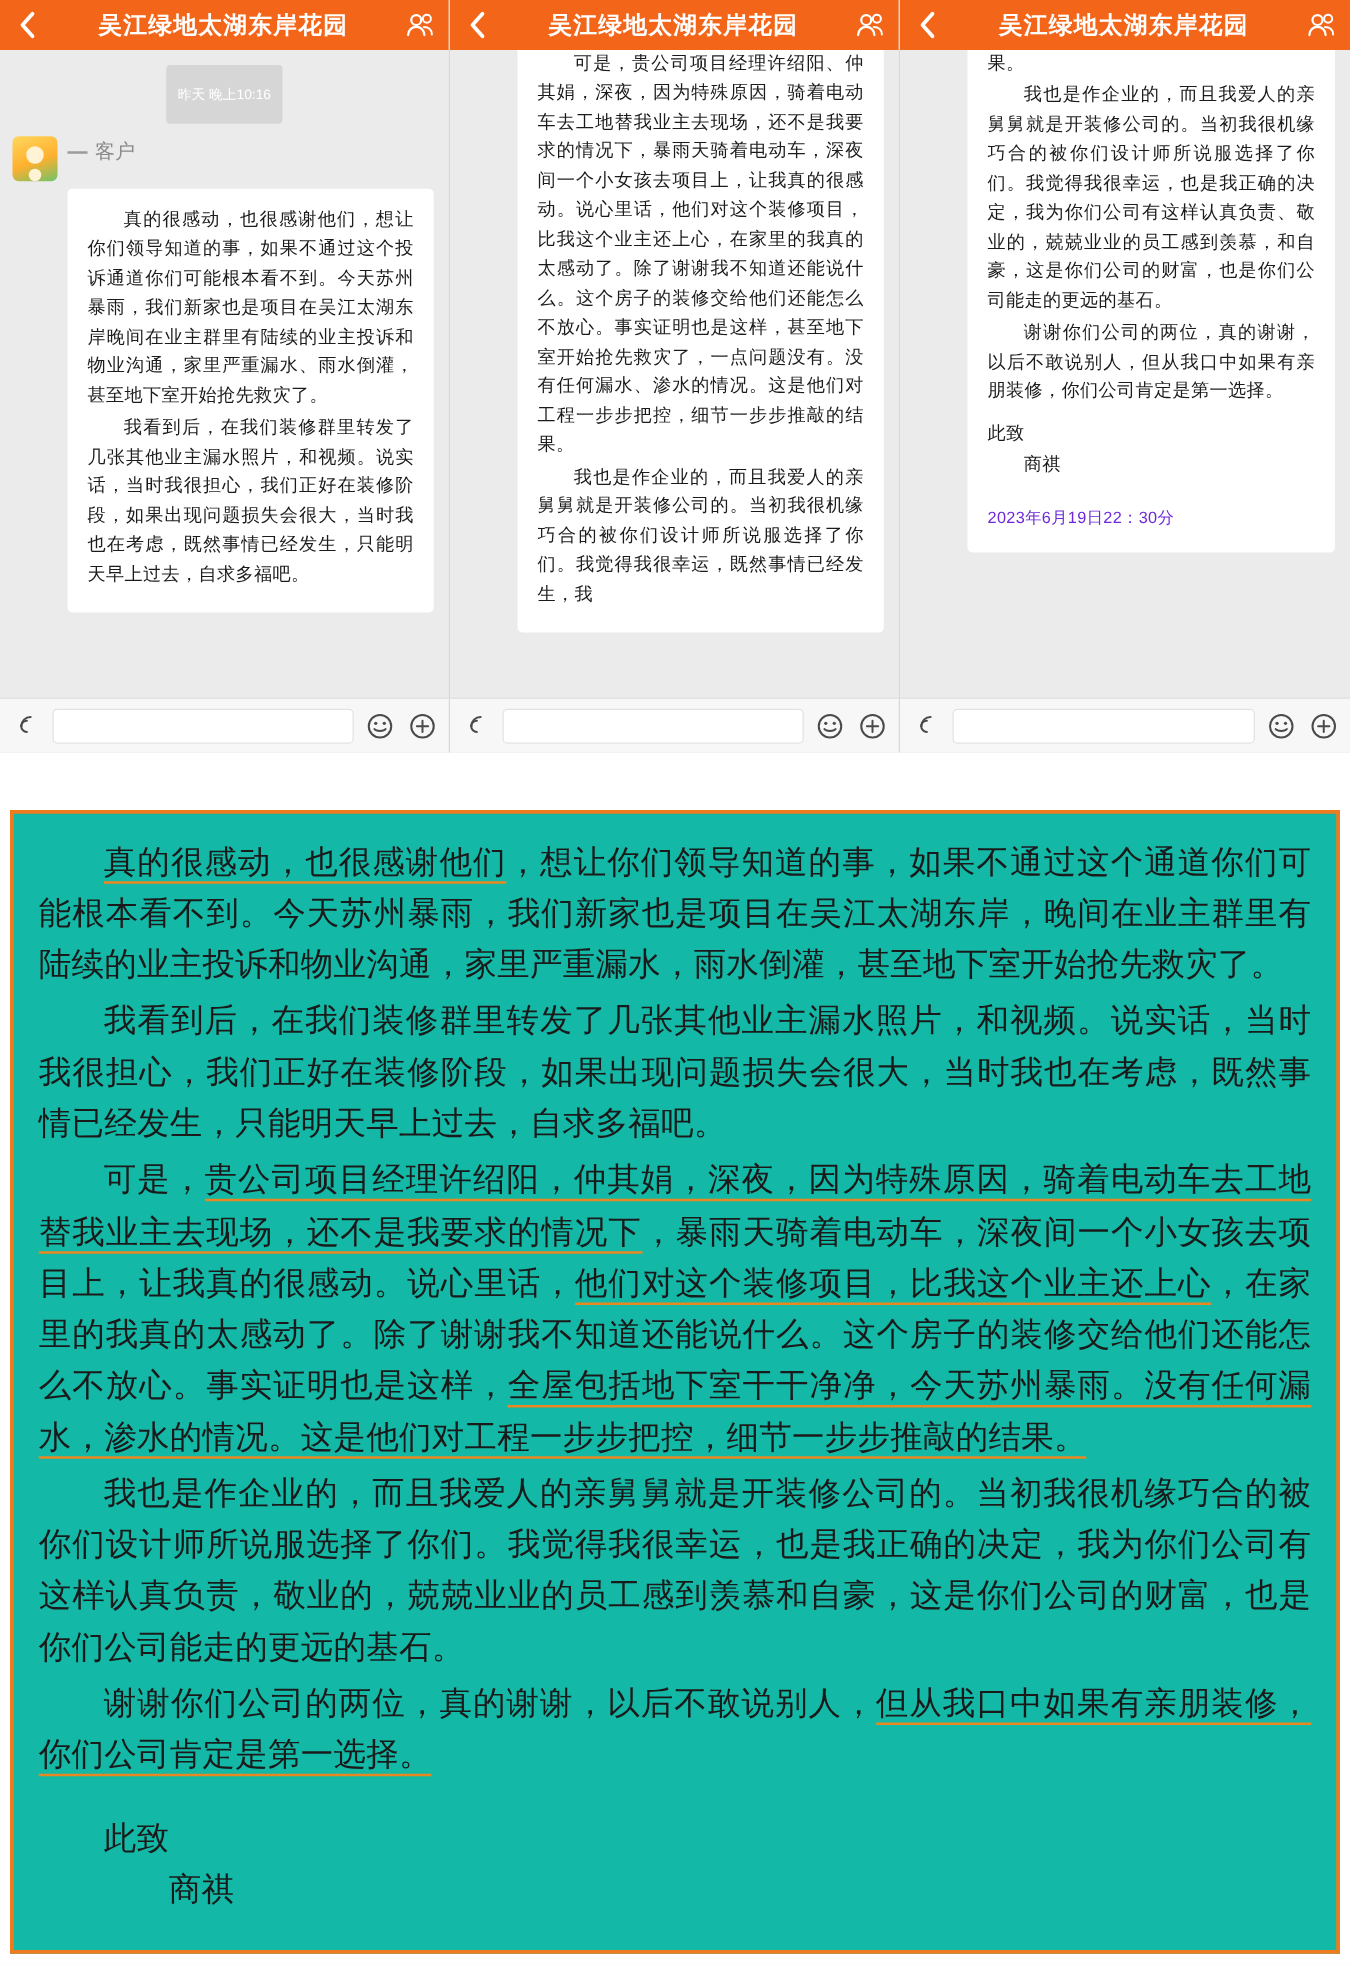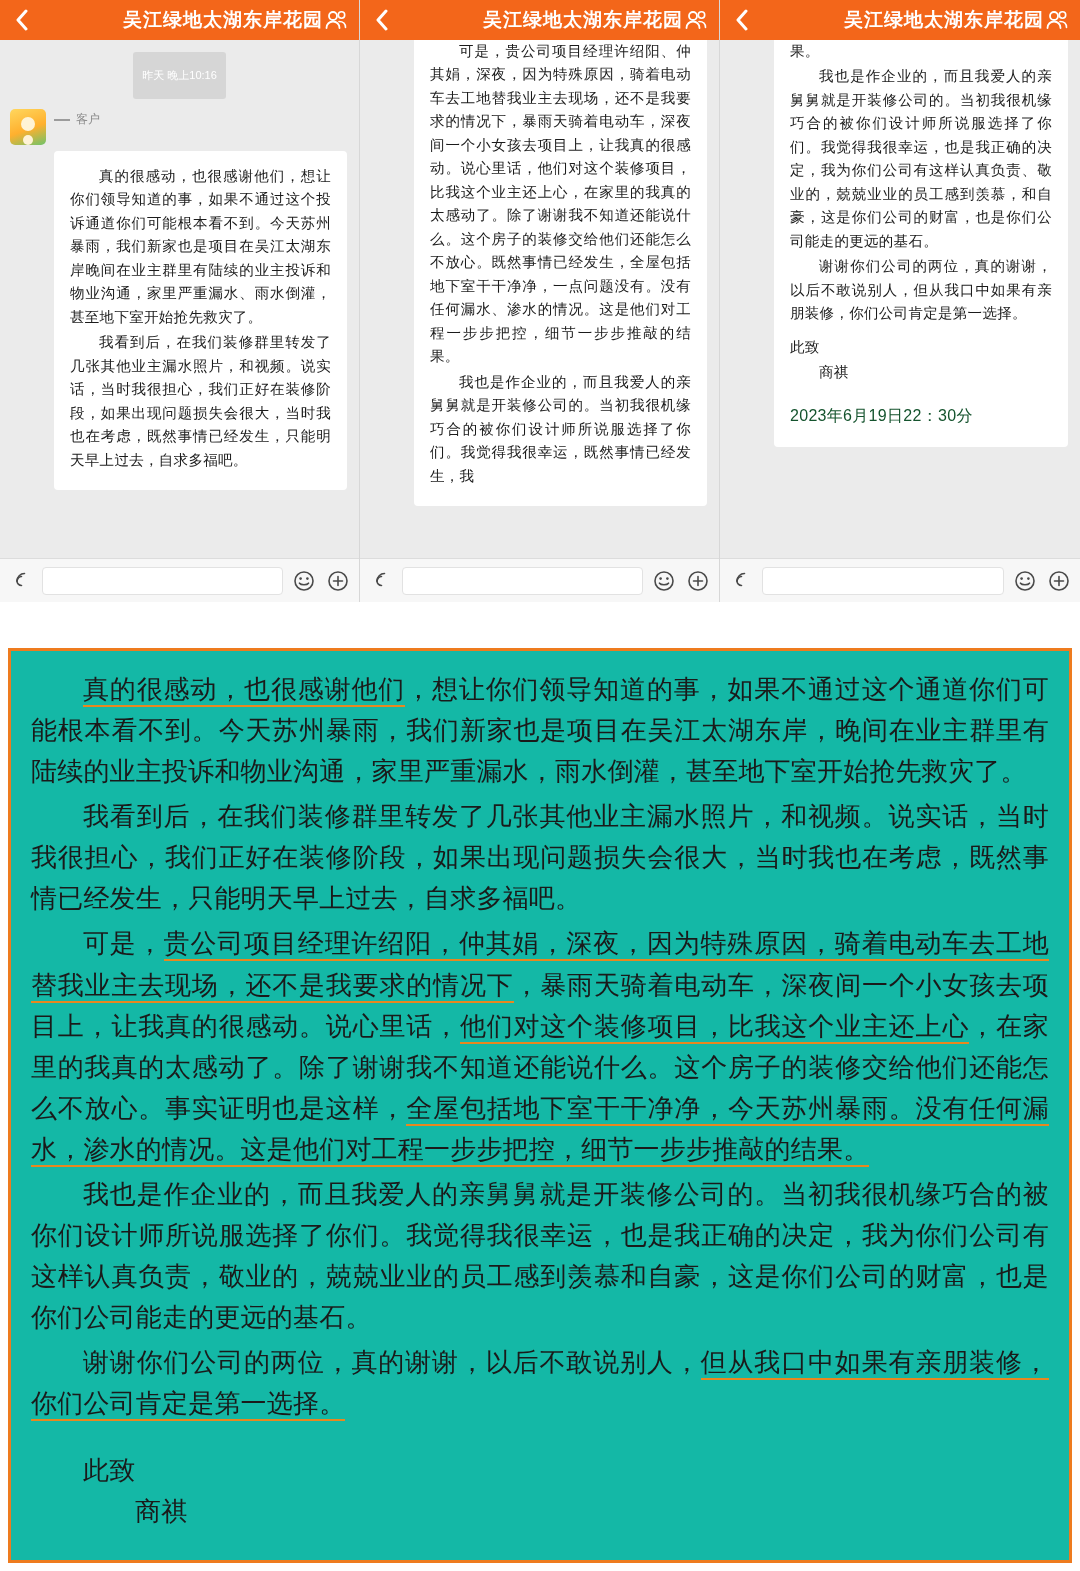--- a/index.html
+++ b/index.html
@@ -49,21 +49,21 @@
     width: 24px;
     height: 24px;
     display: flex;
     align-items: center;
     justify-content: center;
     flex: 0 0 auto;
   }
   .nav .back svg { display: block; }
   .nav .title {
     flex: 1 1 auto;
-    text-align: right;
+    text-align: center;
     font-size: 19px;
     font-weight: bold;
     letter-spacing: 1px;
     white-space: nowrap;
     overflow: hidden;
   }
   .nav .people {
     width: 26px;
     height: 26px;
     flex: 0 0 auto;
@@ -108,21 +108,21 @@
     content: "";
     position: absolute;
     left: 11px; top: 8px;
     width: 14px; height: 14px;
     border-radius: 50%;
     background: #fff3d6;
     box-shadow: 0 16px 0 -2px #fff3d6;
   }
   .msgmeta {
     margin-left: 8px;
-    font-size: 12px;
+    font-size: 16px;
     color: #8a8a8a;
     padding-top: 2px;
   }
   .msgmeta .dash {
     display: inline-block;
     width: 16px;
     border-top: 2px solid #9b9b9b;
     vertical-align: middle;
     margin-right: 6px;
   }
@@ -140,22 +140,22 @@
     letter-spacing: 0.3px;
   }
   .bubble p { margin: 0 0 2px 0; text-indent: 2em; }
   .bubble p.noind { text-indent: 0; }
   .bubble p.sign1 { text-indent: 0; margin-top: 10px; }
   .bubble p.sign2 { text-indent: 2em; }
   .bubble .stamp {
     margin-top: 18px;
     text-indent: 0;
     font-family: "Liberation Sans", sans-serif;
-    font-size: 16px;
-    color: #14532d;
+    font-size: 13px;
+    color: #6d28d9;
   }
 
   
   .bubble.cont {
     margin-top: 0;
     border-radius: 0 0 4px 4px;
     padding-top: 0;
   }
   .screen.s2 .chatbody, .screen.s3 .chatbody { padding-top: 0; }
 
@@ -291,21 +291,21 @@
           <svg width="24" height="22" viewBox="0 0 24 22">
             <circle cx="9" cy="7" r="4" fill="none" stroke="#ffffff" stroke-width="1.8"></circle>
             <path d="M2.5 19c0-4 3-6.5 6.5-6.5s6.5 2.5 6.5 6.5" fill="none" stroke="#ffffff" stroke-width="1.8" stroke-linecap="round"></path>
             <circle cx="17.5" cy="6" r="3.2" fill="none" stroke="#ffffff" stroke-width="1.6"></circle>
             <path d="M15 12.5c4 0 6.5 2.3 6.5 6" fill="none" stroke="#ffffff" stroke-width="1.6" stroke-linecap="round"></path>
           </svg>
         </div>
       </div>
       <div class="chatbody">
         <div class="bubble cont">
-          <p>可是，贵公司项目经理许绍阳、仲其娟，深夜，因为特殊原因，骑着电动车去工地替我业主去现场，还不是我要求的情况下，暴雨天骑着电动车，深夜间一个小女孩去项目上，让我真的很感动。说心里话，他们对这个装修项目，比我这个业主还上心，在家里的我真的太感动了。除了谢谢我不知道还能说什么。这个房子的装修交给他们还能怎么不放心。既然事情已经发生，全屋包括地下室干干净净，一点问题没有。没有任何漏水、渗水的情况。这是他们对工程一步步把控，细节一步步推敲的结果。</p>
+          <p>可是，贵公司项目经理许绍阳、仲其娟，深夜，因为特殊原因，骑着电动车去工地替我业主去现场，还不是我要求的情况下，暴雨天骑着电动车，深夜间一个小女孩去项目上，让我真的很感动。说心里话，他们对这个装修项目，比我这个业主还上心，在家里的我真的太感动了。除了谢谢我不知道还能说什么。这个房子的装修交给他们还能怎么不放心。事实证明也是这样，甚至地下室开始抢先救灾了，一点问题没有。没有任何漏水、渗水的情况。这是他们对工程一步步把控，细节一步步推敲的结果。</p>
           <p>我也是作企业的，而且我爱人的亲舅舅就是开装修公司的。当初我很机缘巧合的被你们设计师所说服选择了你们。我觉得我很幸运，既然事情已经发生，我</p>
         </div>
       </div>
       <div class="inputbar">
         <div class="ibtn">
           <svg width="20" height="20" viewBox="0 0 20 20">
               <path d="M6 10a4.5 4.5 0 0 1 4.5-4.5" fill="none" stroke="#4a4a4a" stroke-width="1.6" stroke-linecap="round"></path>
               <path d="M6 10a7.5 7.5 0 0 1 7.5-7.5" fill="none" stroke="#4a4a4a" stroke-width="1.6" stroke-linecap="round"></path>
               <path d="M6 10a4.5 4.5 0 0 0 4.5 4.5" fill="none" stroke="#4a4a4a" stroke-width="1.6" stroke-linecap="round"></path>
             </svg>

